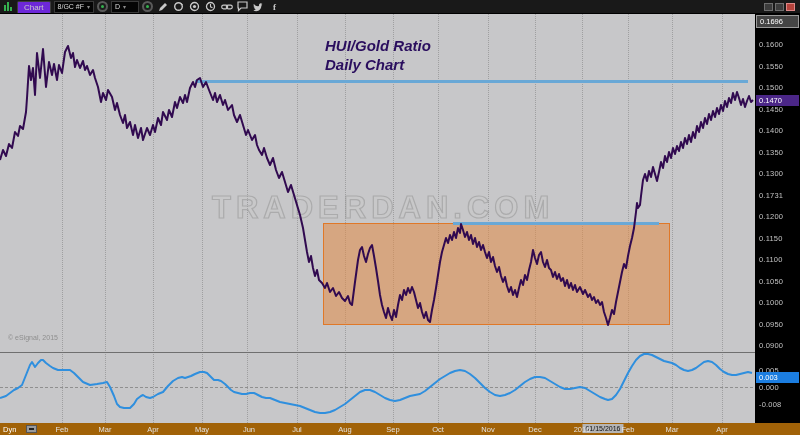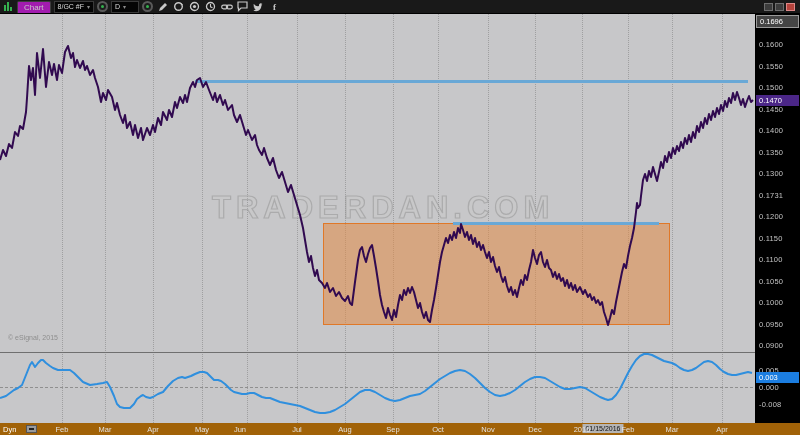--- a/index.html
+++ b/index.html
@@ -5,21 +5,21 @@
   html,body{margin:0;padding:0;background:#555;}
   .screen{position:relative;width:800px;height:435px;background:#c7c7c9;overflow:hidden;
     font-family:"Liberation Sans",sans-serif;}
   
   .toolbar{position:absolute;top:0;left:0;width:800px;height:14px;background:#191919;
     display:flex;align-items:center;gap:3px;padding:0 4px;box-sizing:border-box;z-index:40;
     border-bottom:1px solid #000;}
   .logo{display:flex;gap:1px;align-items:flex-end;height:9px;margin-right:2px;}
   .logo i{display:block;width:2px;background:#35b14f;}
   .logo i:nth-child(1){height:6px}.logo i:nth-child(2){height:9px}.logo i:nth-child(3){height:4px}
-  .tab{background:#a21caf;color:#c9c9c9;font-size:8px;padding:1px 6px;border-radius:2px 2px 0 0;
+  .tab{background:#6d28d9;color:#c9c9c9;font-size:8px;padding:1px 6px;border-radius:2px 2px 0 0;
     border:1px solid #3d3d3d;border-bottom:none;line-height:9px;}
   .field{background:#050505;border:1px solid #3a3a3a;color:#ddd;font-size:7px;height:10px;
     display:flex;align-items:center;gap:3px;padding:0 3px;min-width:30px;}
   .field .caret{color:#8a8a8a;font-size:6px;line-height:6px;}
   .roundbtn{width:11px;height:11px;border-radius:50%;border:2px solid #5a5a5a;background:#1d1d1d;
     box-sizing:border-box;position:relative;}
   .roundbtn::after{content:"";position:absolute;left:2px;top:2px;width:3px;height:3px;border-radius:50%;background:#35b14f;}
   .tb-icon{width:13px;height:12px;display:flex;align-items:center;justify-content:center;}
   .tb-icon svg{display:block}
   .spacer{flex:1}
@@ -147,20 +147,22 @@
       </div>
     <div class="watermark">TRADERDAN.COM</div>
     <div class="zone-box" id="zone-box" style="left: 323px; width: 345px; top: 208.73px; height: 100.19px; background: rgba(226, 138, 70, 0.55); border: 1px solid rgb(224, 120, 40);"></div>
     <div class="hline" id="res-line" style="left: 195px; width: 553px; top: 65.83px; height: 3px; background: rgb(105, 168, 214);"></div>
     <div class="hline" id="zone-line" style="left: 453px; width: 206px; top: 207.73px; height: 3px; background: rgb(105, 168, 214);"></div>
     <svg class="chart-svg" id="chart-svg" width="755" height="409">
         <polyline points="0,384 6,382 10,379 14,376 18,374 22,371 26,361 30,351 32,348 35,353 38,349 41,346 43,346 46,349 50,352 53,354 58,356 63,356 70,356 74,359 78,363 83,368 90,371 97,370 103,369 107,368 110,373 114,382 117,390 120,393 124,394 130,394 134,390 137,385 141,382 143,381 146,383 150,384 153,383 158,380 163,378 168,372 173,367 178,364 182,363 185,364 188,363 191,362 195,360 200,358 204,358 207,359 211,363 214,366 218,366 221,367 225,370 228,373 231,376 234,378 238,379 242,380 246,380 250,379 254,379 258,381 262,383 266,384 270,384 275,386 280,388 285,389 290,390 295,391 300,392 305,394 310,396 315,398 320,399 325,399 330,398 335,396 340,393 345,390 350,386 355,382 360,378 365,376 370,376 375,378 380,381 385,384 390,386 395,387 400,386 405,384 410,382 415,381 420,380 425,377 430,373 435,369 440,365 445,362 450,359 455,357 460,356 465,357 470,360 475,364 480,369 485,374 490,378 495,381 500,382 505,381 510,379 515,376 520,372 525,368 530,365 535,363 540,363 545,364 550,367 555,370 560,373 565,375 570,375 575,374 580,373 585,374 590,377 595,380 600,383 605,385 608,386 612,385 616,381 620,375 624,367 628,359 632,352 636,346 640,342 644,340 648,340 652,341 656,343 660,345 664,347 668,348 672,349 676,351 680,354 684,356 688,357 692,356 696,354 700,351 704,348 708,347 712,348 716,351 720,355 724,358 728,360 732,361 736,361 740,360 744,359 748,358 752,359" fill="none" stroke="#2f8fde" stroke-width="2" stroke-linejoin="round"></polyline>
         <polyline points="0,146 3,136 6,142 9,130 12,134 15,118 18,122 20,112 23,115 26,98 27,84 29,52 31,66 33,54 35,81 37,39 40,64 43,35 46,73 49,48 52,61 54,50 57,66 59,51 62,59 65,38 68,32 71,44 73,39 75,53 77,46 80,54 83,47 85,56 87,52 90,61 93,56 95,64 98,73 101,88 103,79 106,86 108,76 112,83 115,96 117,89 120,101 123,109 125,101 127,114 130,108 133,121 135,111 138,124 141,114 143,126 147,114 150,121 153,111 155,118 158,104 161,111 163,98 167,106 169,96 172,103 175,88 177,94 180,83 183,89 185,81 187,88 190,74 193,68 195,73 197,66 200,64 203,73 206,68 209,76 213,86 215,79 217,88 220,81 223,91 225,86 228,96 232,91 234,101 237,108 240,101 243,111 246,121 248,116 252,126 255,121 257,131 259,136 262,141 264,134 267,144 270,151 273,144 276,156 279,164 282,158 285,168 288,178 291,171 294,181 297,191 300,201 303,214 305,226 307,238 309,248 311,242 313,254 315,262 317,256 319,266 322,269 325,274 327,269 330,278 333,274 336,282 339,278 342,284 345,287 348,282 350,289 352,291 355,268 358,246 360,236 362,233 364,242 366,248 368,240 370,234 372,231 374,242 376,254 378,267 380,281 382,291 384,298 386,304 388,294 390,301 392,306 394,296 396,303 398,291 400,281 402,286 404,276 406,281 408,274 410,279 412,273 414,278 416,286 418,294 420,289 422,298 424,304 426,298 428,306 430,308 432,296 434,286 436,274 438,261 440,248 442,238 444,231 446,224 448,229 450,221 452,226 454,218 456,224 458,214 460,219 461,210 463,216 465,223 467,218 469,226 471,221 473,230 475,224 477,233 479,228 481,236 483,231 485,238 487,244 489,238 491,248 493,243 495,252 497,258 499,253 501,262 503,268 505,263 507,272 509,278 511,273 513,281 515,276 517,283 519,274 521,266 523,271 525,261 527,266 529,256 531,248 533,236 535,244 537,250 539,241 541,238 543,248 545,253 547,246 549,254 551,256 553,263 555,258 557,265 559,260 561,267 563,264 565,272 567,266 569,274 571,269 573,276 575,271 577,278 580,273 583,280 585,276 588,283 590,280 592,286 594,283 596,289 598,286 600,291 602,288 604,298 606,304 608,311 610,304 612,296 614,300 616,288 618,278 620,268 622,258 624,250 626,254 628,242 630,232 632,224 634,214 635,206 636,198 637,189 638,194 640,191 641,182 642,174 643,166 645,160 647,167 649,157 651,163 653,153 655,160 657,167 659,158 661,148 663,154 665,142 667,148 669,138 671,144 673,134 675,140 677,132 679,137 681,128 683,134 685,124 687,130 689,121 691,128 693,118 695,124 697,112 699,118 701,108 703,114 705,104 707,110 709,100 711,106 713,97 715,103 717,94 719,100 721,91 723,97 725,87 727,93 729,84 731,89 733,79 735,86 737,78 739,84 741,91 743,85 745,93 747,87 749,82 751,88 753,86" fill="none" stroke="#310a50" stroke-width="2" stroke-linejoin="round"></polyline>
       </svg>
     <div class="chart-title">
+      <div>HUI/Gold Ratio</div>
+      <div>Daily Chart</div>
     </div>
     <div class="copyright">© eSignal, 2015</div>
     <div class="pane-divider" id="pane-divider" style="top: 338px;"></div>
     <div class="zero-line" id="zero-line" style="top: 373px;"></div>
   </div>
 
   <div class="right-axis" id="right-axis">
     <div class="price-marker marker-high" id="marker-high" style="top: 1px;">0.1696</div>
     <div class="price-marker marker-last" id="marker-last" style="top: 81.18px;">0.1470</div>
     <div class="price-marker marker-ind" id="marker-ind" style="top: 357.8px;">0.003</div>
@@ -186,21 +188,21 @@
     </div>
 
   <div class="bottom-axis" id="bottom-axis">
     <span class="dyn">Dyn</span>
     <span class="dyn-icon"></span>
     <span class="date-box" id="date-box" style="left: 603px;">01/15/2016</span>
   <span class="xmonth" style="left: 62px;">Feb</span>
       <span class="xmonth" style="left: 105px;">Mar</span>
       <span class="xmonth" style="left: 153px;">Apr</span>
       <span class="xmonth" style="left: 202px;">May</span>
-      <span class="xmonth" style="left: 240px;">Jun</span>
+      <span class="xmonth" style="left: 249px;">Jun</span>
       <span class="xmonth" style="left: 297px;">Jul</span>
       <span class="xmonth" style="left: 345px;">Aug</span>
       <span class="xmonth" style="left: 393px;">Sep</span>
       <span class="xmonth" style="left: 438px;">Oct</span>
       <span class="xmonth" style="left: 488px;">Nov</span>
       <span class="xmonth" style="left: 535px;">Dec</span>
       <span class="xmonth" style="left: 582px;">2016</span>
       <span class="xmonth" style="left: 628px;">Feb</span>
       <span class="xmonth" style="left: 672px;">Mar</span>
       <span class="xmonth" style="left: 722px;">Apr</span>

